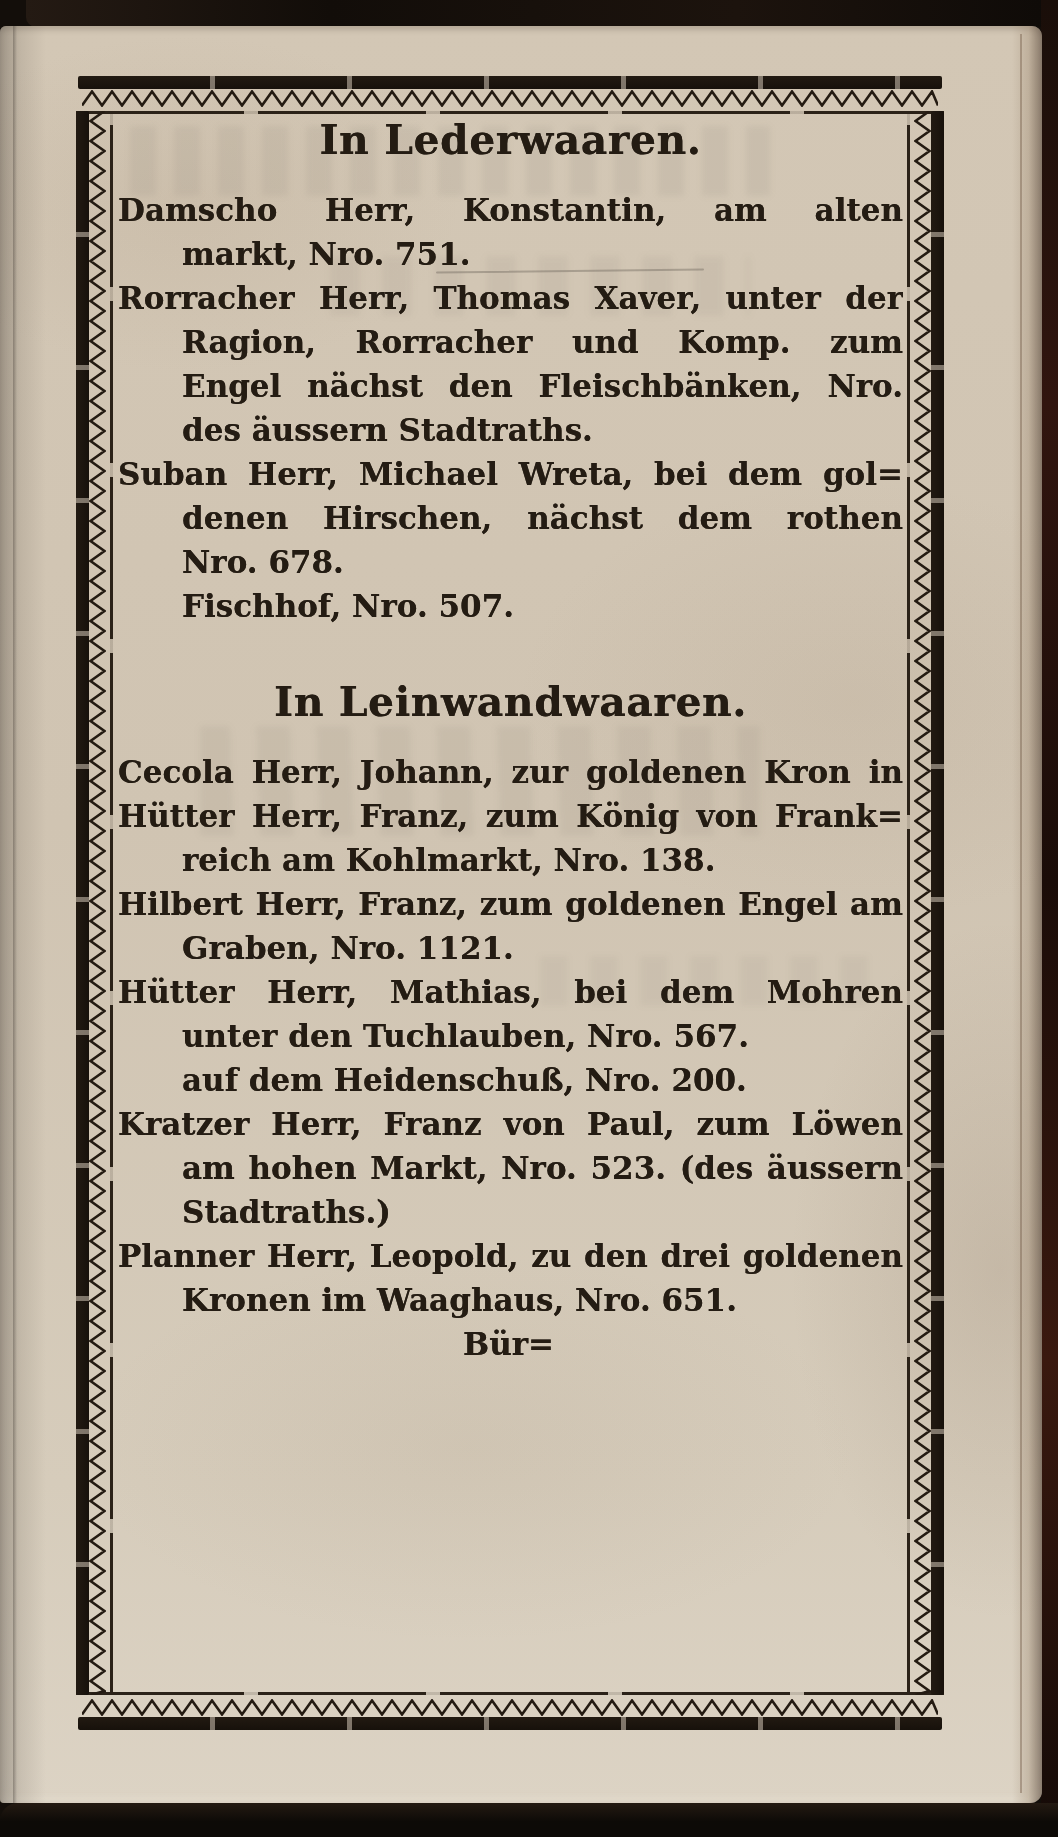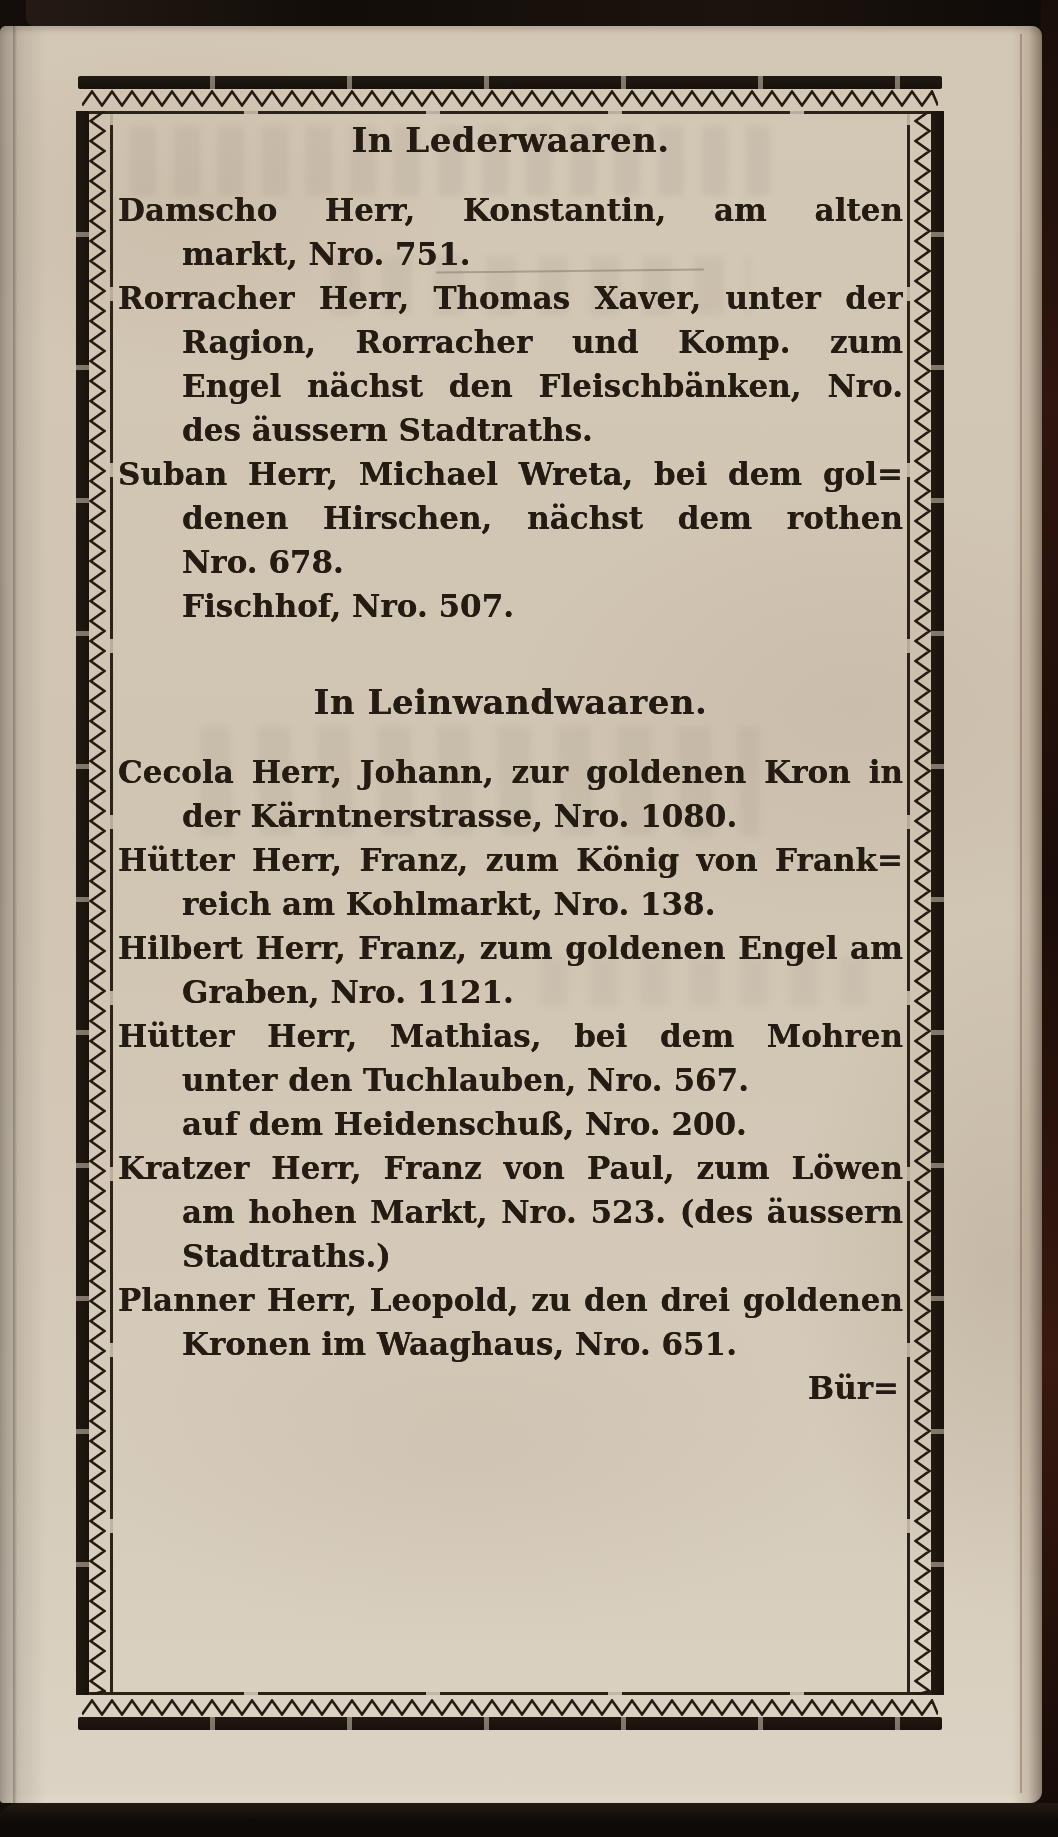--- a/index.html
+++ b/index.html
@@ -95,29 +95,29 @@
   .zig.h{height:17px;margin:1px 8px 0;width:auto;}
   .f-bottom .zig.h{margin:0 8px 1px;}
   .zig.v{width:17px;margin-top:0;height:auto;}
   
   .content{
     position:absolute;left:118px;top:88px;width:785px;
     color:#241c13;font-size:31px;line-height:44px;font-weight:700;
     text-shadow:0 0 .6px rgba(36,28,19,.85);
   }
   .heading{
-    font-size:34px;line-height:52px;margin:0 0 22px;text-align:center;
+    font-size:41px;line-height:52px;margin:0 0 22px;text-align:center;
     letter-spacing:.5px;font-weight:700;
   }
   section + section .heading{margin-top:48px;}
   .entry{margin:0;}
   .line{display:block;padding-left:64px;max-height:44px;overflow:hidden;}
   .line.first{padding-left:0;}
   .line.just{text-align:justify;text-align-last:justify;}
-  .catchword{text-align:right;line-height:44px;padding-right:4px;}
+  .catchword{text-align:center;line-height:44px;padding-right:4px;}
 </style>
 </head>
 <body>
 
 <div>
   <div class="dark-top"></div>
   <div class="dark-right"></div>
   <div class="dark-bottom"></div>
 
   <div class="paper">
@@ -193,21 +193,20 @@
   </section>
 
   <section class="section">
     <h2 class="heading">In Leinwandwaaren.</h2>
     <div class="entries">
   <p class="entry">
             </p>
 
   <p class="entry">
               <span class="line first just">Cecola Herr, Johann, zur goldenen Kron in</span>
-              <span class="line">der Kärntnerstrasse, Nro. 1080.</span>
             </p>
 
   <p class="entry">
               <span class="line first just">Hütter Herr, Franz, zum König von Frank=</span>
               <span class="line">reich am Kohlmarkt, Nro. 138.</span>
             </p>
 
   <p class="entry">
               <span class="line first just">Hilbert Herr, Franz, zum goldenen Engel am</span>
               <span class="line">Graben, Nro. 1121.</span>

